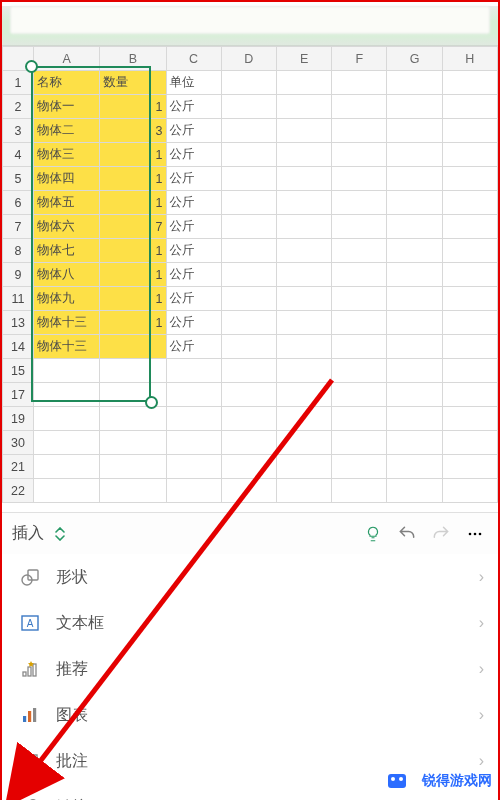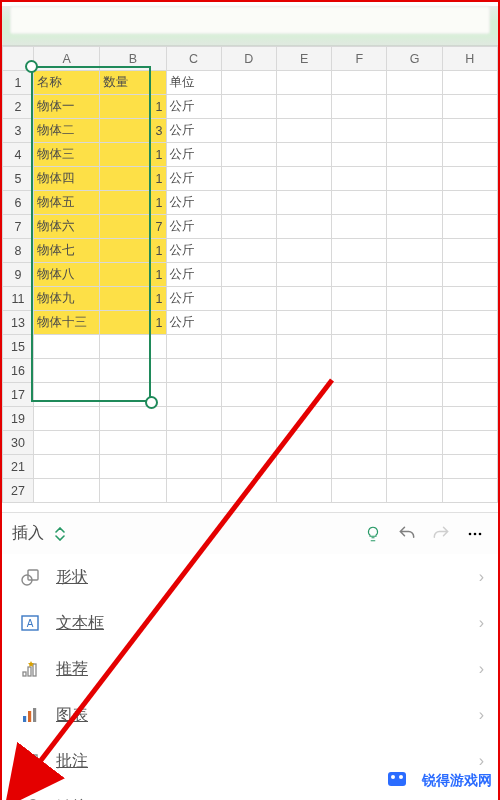--- a/index.html
+++ b/index.html
@@ -21,23 +21,23 @@
   .toolbar2 { height: 42px; border-top:1px solid #e0e0e0; display:flex; align-items:center; padding:0 10px; gap:8px; background:#fdfdfd;}
   .tb2-label { font-size:16px; color:#4a4a4a;}
   .stepper { display:inline-flex; flex-direction:column; color:#3a9b6d; font-size:8px; line-height:7px; margin-left:2px;}
   .tb2-spacer { flex:1;}
   .ico-btn { width:26px; height:26px; display:flex; align-items:center; justify-content:center; color:#808080;}
   .ico-btn.green { color:#279966;}
   .menu { background:#ffffff; }
   .menu-item { height:46px; display:flex; align-items:center; padding:0 14px; border-bottom:0px solid #f0f0f0; font-size:16px; color:#555;}
   .menu-item .mi-ico { width:28px; display:flex; align-items:center; justify-content:center; margin-right:12px; color:#8a8a8a;}
   .menu-item .mi-chev { color:#bdbdbd;}
-  .menu-item .mi-label { flex:1;text-decoration:underline;}
+  .menu-item .mi-label { flex:1;}
   .arrow-svg { position:absolute; left:0; top:0; pointer-events:none;}
-  .watermark { position:absolute; right:6px; bottom:8px; display:flex; gap:16px; font-size:14px; font-weight:bold; color:#2b6cff;}
+  .watermark { position:absolute; right:6px; bottom:8px; display:flex; align-items:center; gap:16px; font-size:14px; font-weight:bold; color:#2b6cff;}
   .watermark .wm-logo { width:18px; height:14px; background:#2b6cff; border-radius:3px; position:relative;}
   .watermark .wm-logo:before, .watermark .wm-logo:after{ content:""; position:absolute; top:3px; width:4px; height:4px; background:#fff; border-radius:50%;}
   .watermark .wm-logo:before{left:3px;} .watermark .wm-logo:after{right:3px;}
 </style>
 </head>
 <body>
 
 <div class="outer">
   <div class="topband">
     <div class="toolbarblur"></div>
@@ -185,42 +185,42 @@
             <td class="selcell">物体十三</td>
             <td class="selcell num">1</td>
             <td>公斤</td>
             <td></td>
             <td></td>
             <td></td>
             <td></td>
             <td></td>
           </tr>
           <tr>
+            <td class="rowhdr">14</td>
+            <td class="selcell">物体十三</td>
+            <td class="selcell num"></td>
+            <td>公斤</td>
+            <td></td>
+            <td></td>
+            <td></td>
+            <td></td>
+            <td></td>
+          </tr>
+          <tr>
             <td class="rowhdr">15</td>
             <td></td>
             <td></td>
             <td></td>
             <td></td>
             <td></td>
             <td></td>
             <td></td>
             <td></td>
           </tr>
           <tr>
-            <td class="rowhdr">16</td>
-            <td></td>
-            <td></td>
-            <td></td>
-            <td></td>
-            <td></td>
-            <td></td>
-            <td></td>
-            <td></td>
-          </tr>
-          <tr>
             <td class="rowhdr">17</td>
             <td></td>
             <td></td>
             <td></td>
             <td></td>
             <td></td>
             <td></td>
             <td></td>
             <td></td>
           </tr>
@@ -251,21 +251,21 @@
             <td></td>
             <td></td>
             <td></td>
             <td></td>
             <td></td>
             <td></td>
             <td></td>
             <td></td>
           </tr>
           <tr>
-            <td class="rowhdr">27</td>
+            <td class="rowhdr">22</td>
             <td></td>
             <td></td>
             <td></td>
             <td></td>
             <td></td>
             <td></td>
             <td></td>
             <td></td>
           </tr>
         </tbody>

